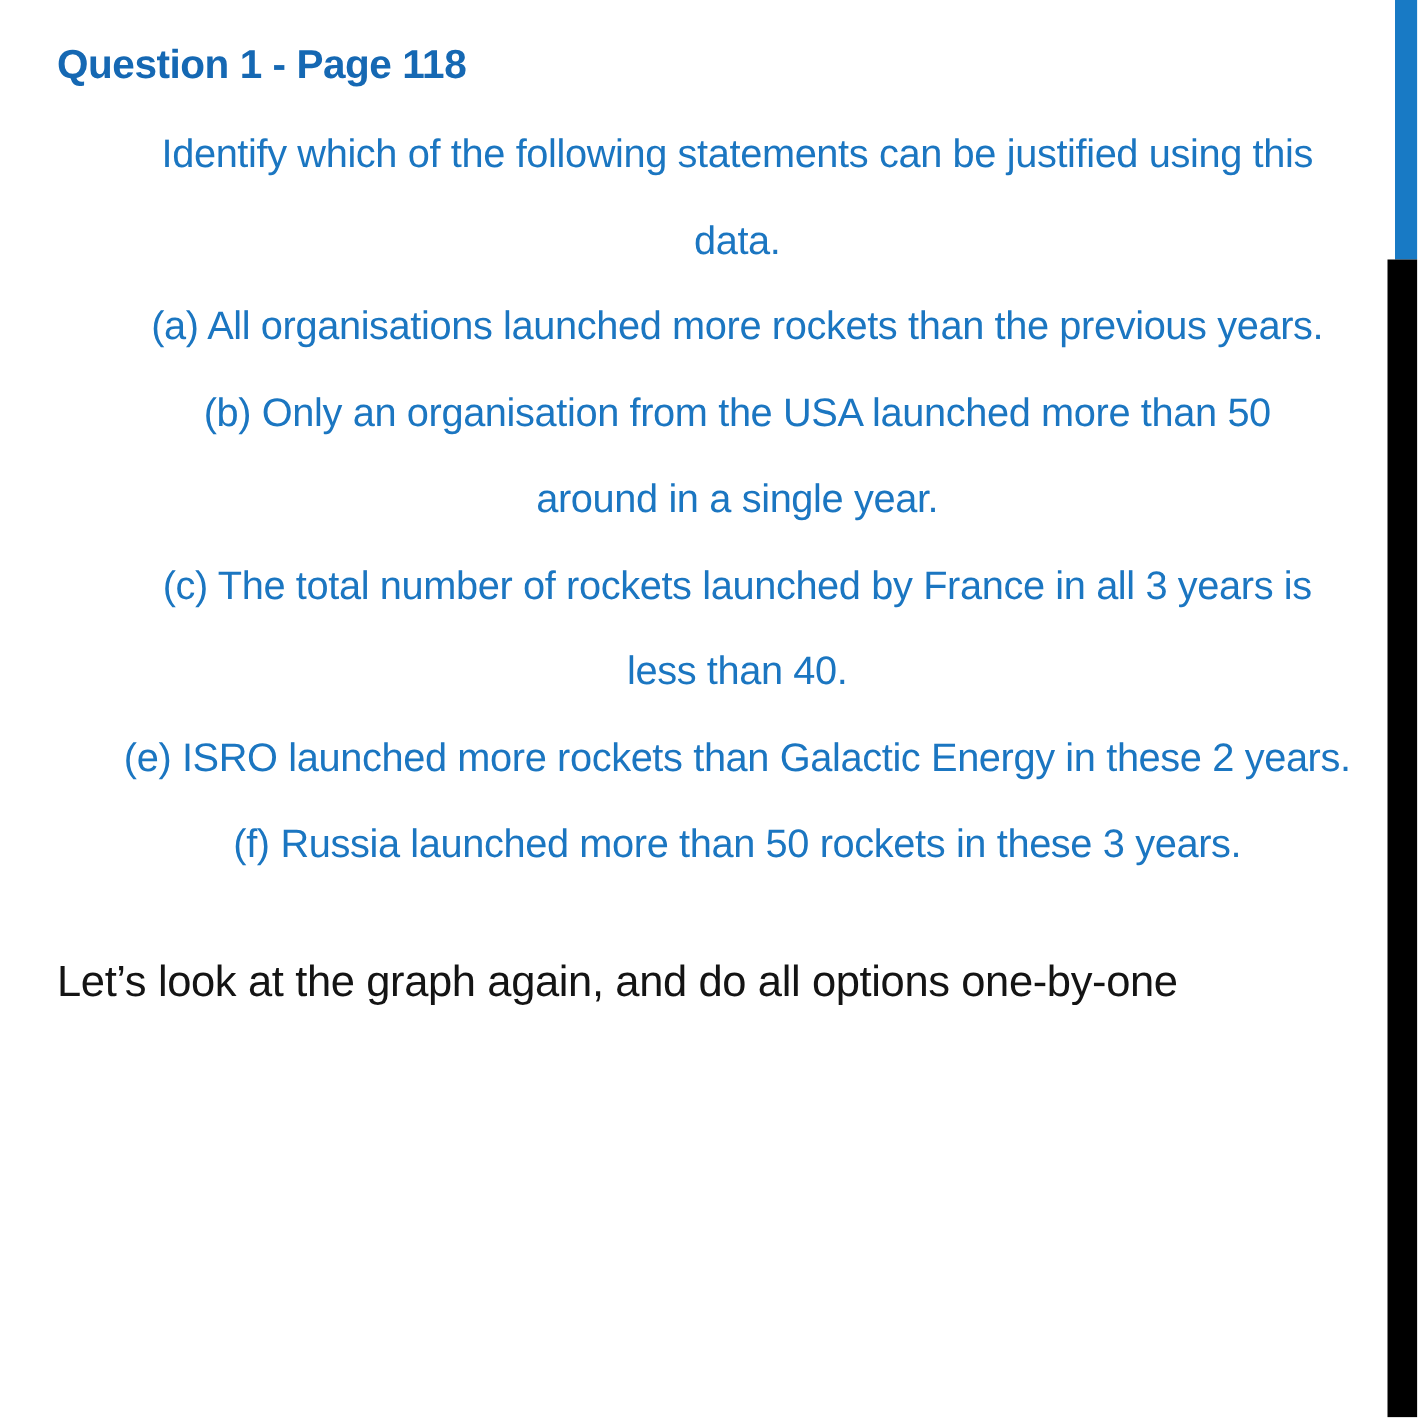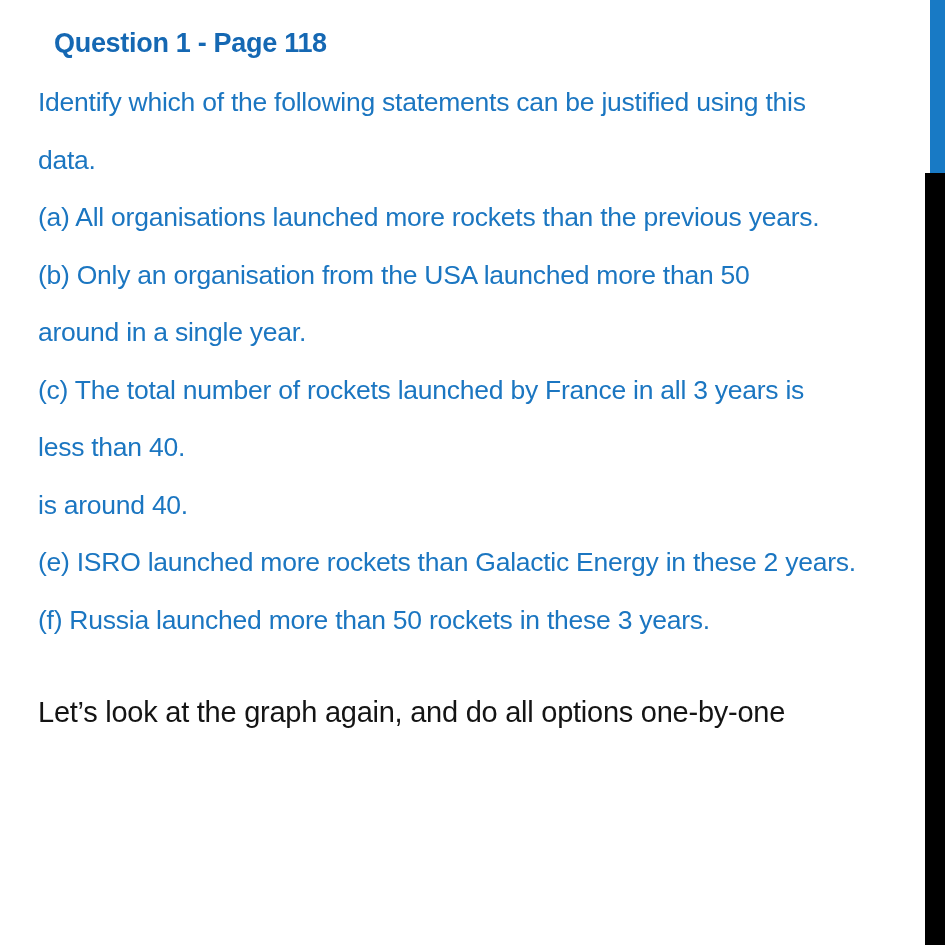--- a/index.html
+++ b/index.html
@@ -20,21 +20,21 @@
   }
   .accent-bar-black {
     position: absolute;
     top: 173px; right: 0;
     width: 20px; height: 772px;
     background: var(--bar_black, #000000);
     z-index: 5;
   }
   .header-title {
     position: absolute;
-    top: 28px; left: 54px;
+    top: 28px; left: 38px;
     font-size: 27px;
     font-weight: bold;
     letter-spacing: -0.3px;
     color: var(--heading_blue, #1568b3);
     white-space: nowrap;
   }
   .logo {
     position: absolute;
     top: 12px; right: 37px;
     font-family: "DejaVu Serif", serif;
@@ -50,20 +50,21 @@
     top: 74px; left: 38px;
     width: 907px;
   }
   .q-line {
     height: 57.5px;
     line-height: 57.5px;
     font-size: 26.5px;
     letter-spacing: -0.25px;
     color: var(--body_blue, #1b76c1);
     white-space: nowrap;
+    text-align: center;
   }
   .closing-line {
     margin-top: 35px;
     height: 57.5px;
     line-height: 57.5px;
     font-size: 29px;
     letter-spacing: -0.25px;
     color: var(--text_black, #111111);
     white-space: nowrap;
   }
@@ -77,21 +78,20 @@
 
 
   <div class="content">
     <div class="q-line">Identify which of the following statements can be justified using this</div>
     <div class="q-line">data.</div>
     <div class="q-line">(a) All organisations launched more rockets than the previous years.</div>
     <div class="q-line">(b) Only an organisation from the USA launched more than 50</div>
     <div class="q-line">around in a single year.</div>
     <div class="q-line">(c) The total number of rockets launched by France in all 3 years is</div>
     <div class="q-line">less than 40.</div>
-    <div class="q-line">is around 40.</div>
     <div class="q-line">(e) ISRO launched more rockets than Galactic Energy in these 2 years.</div>
     <div class="q-line">(f) Russia launched more than 50 rockets in these 3 years.</div>
     <div class="closing-line">Let’s look at the graph again, and do all options one-by-one</div>
   </div>
 
   <div class="accent-bar-blue"></div>
   <div class="accent-bar-black"></div>
 
 </div>
 

